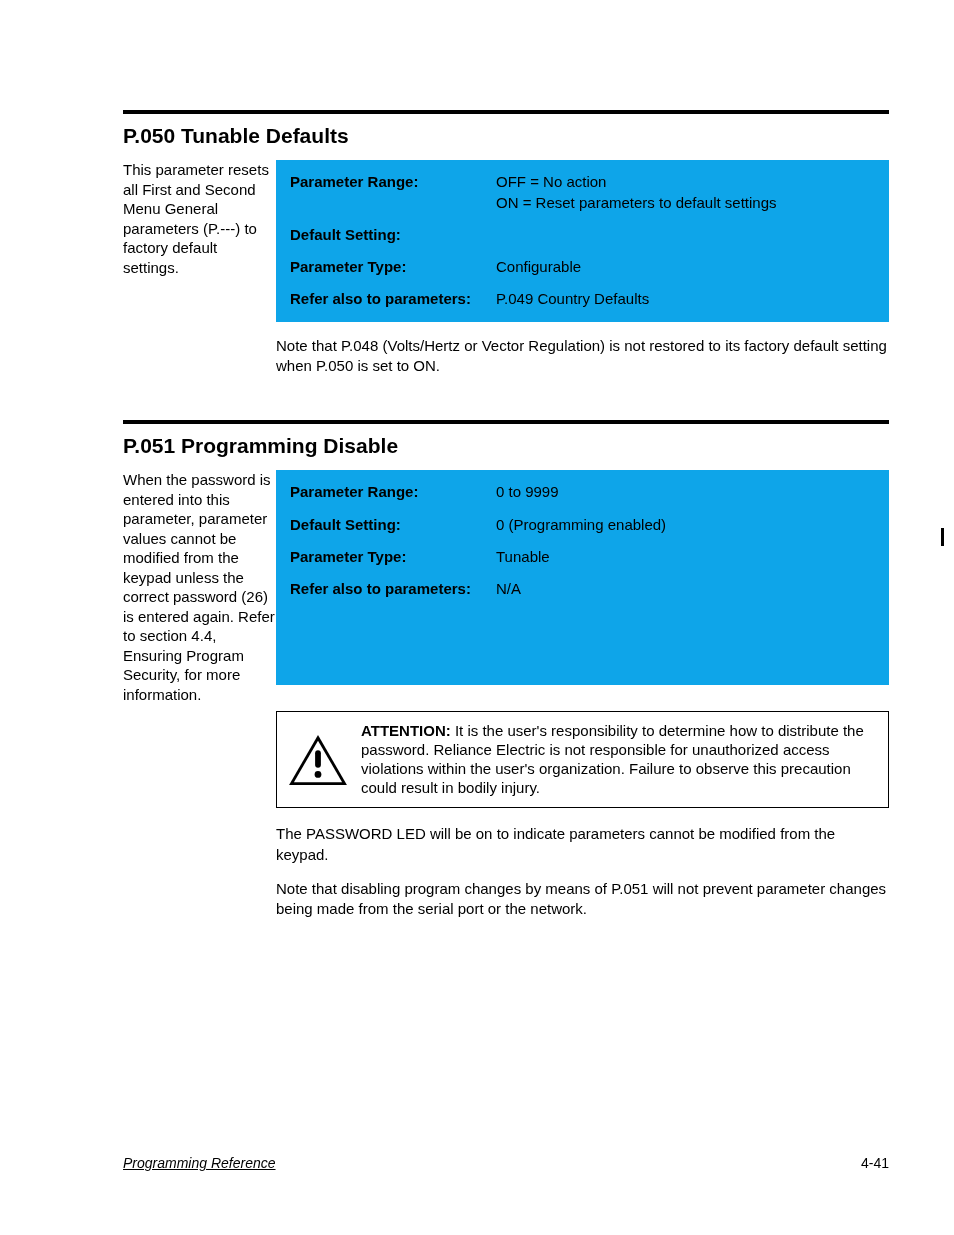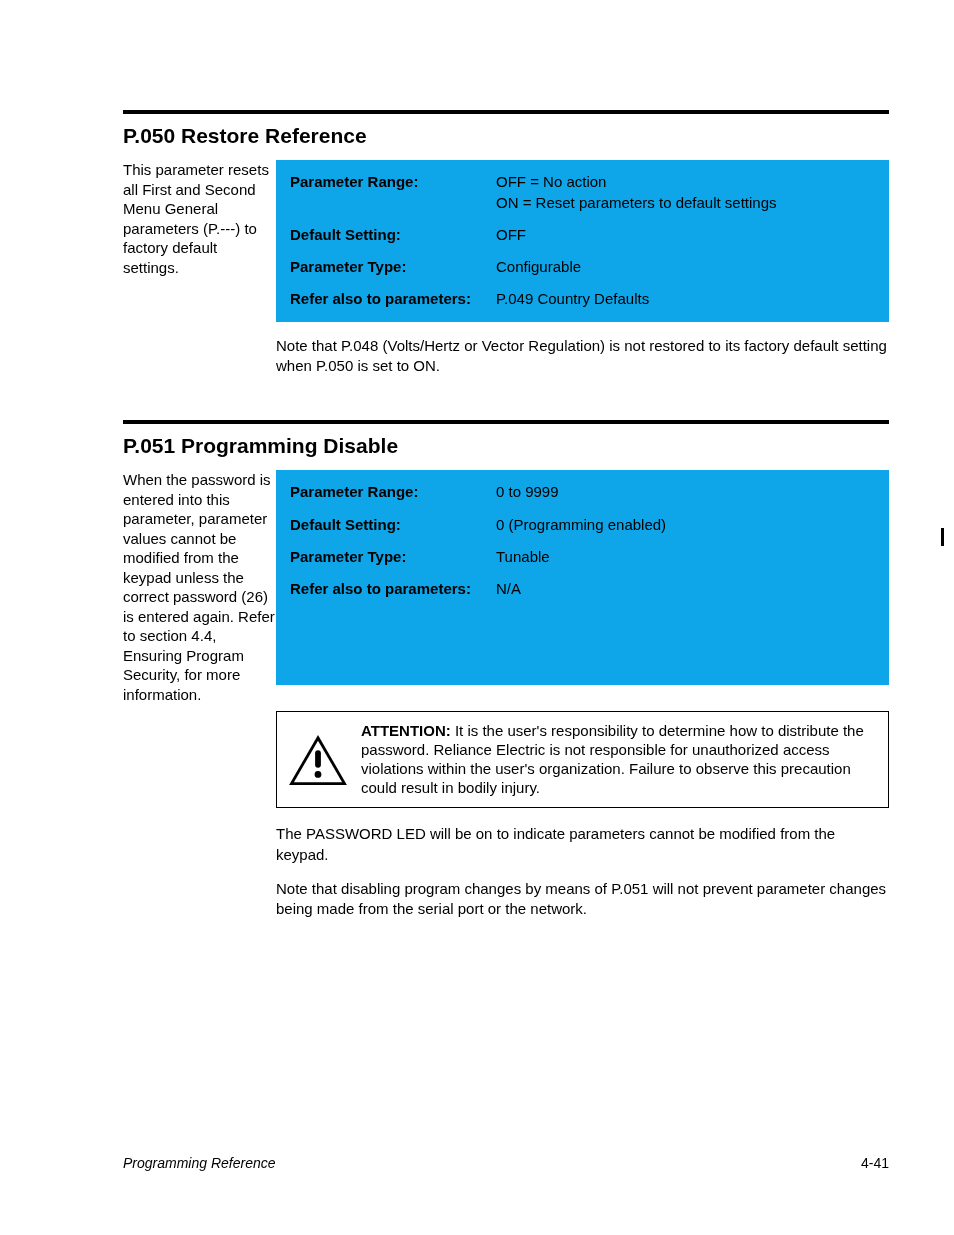--- a/index.html
+++ b/index.html
@@ -89,52 +89,52 @@
     bottom: 62px;
     left: 123px;
     right: 65px;
     display: flex;
     justify-content: space-between;
     align-items: baseline;
     font-size: 14px;
   }
   .footer .left {
     font-style: italic;
+    text-decoration: underline;
   }
   .change-bar {
     position: absolute;
     right: 10px;
     top: 528px;
     width: 3px;
     height: 18px;
     background: #000;
   }
 </style>
 </head>
 <body>
 
 <div class="page">
 
   <div class="section">
     <div class="rule"></div>
-    <h2>P.050 Restore Reference</h2>
+    <h2>P.050 Tunable Defaults</h2>
     <div class="twocol">
       <div class="sidenote">This parameter resets all First and Second Menu General parameters (P.---) to factory default settings.</div>
       <div class="maincol">
         <div class="param-table">
           <div class="param-row">
             <div class="label">Parameter Range:</div>
             <div class="value">
               <div style="white-space:pre-line">OFF = No action
 ON = Reset parameters to default settings</div>
             </div>
           </div>
           <div class="param-row">
             <div class="label">Default Setting:</div>
-            <div class="value">OFF</div>
           </div>
           <div class="param-row">
             <div class="label">Parameter Type:</div>
             <div class="value">Configurable</div>
           </div>
           <div class="param-row">
             <div class="label">Refer also to parameters:</div>
             <div class="value">P.049 Country Defaults</div>
           </div>
         </div>

